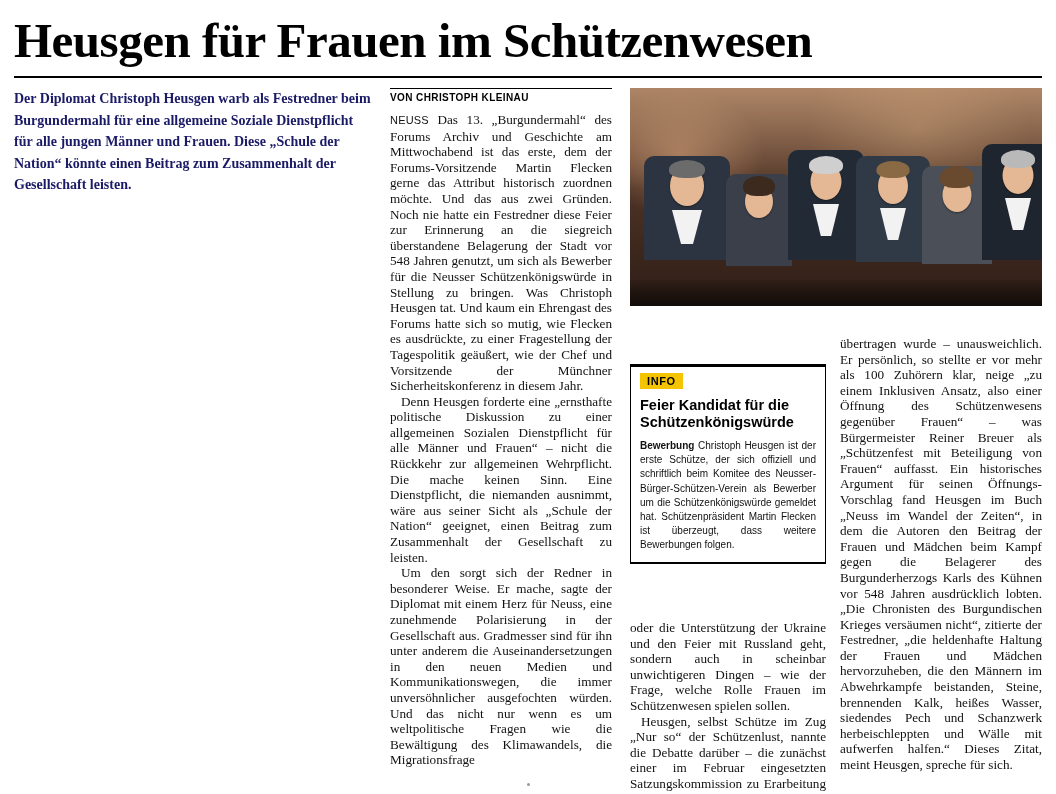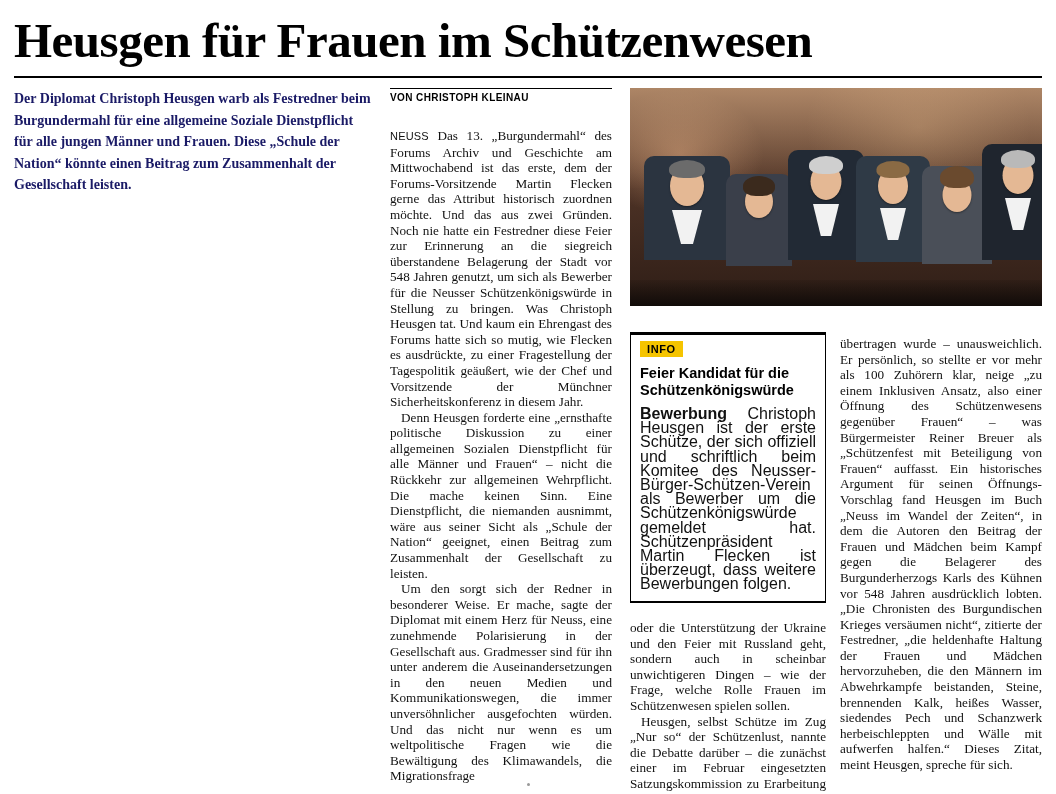--- a/index.html
+++ b/index.html
@@ -67,21 +67,21 @@
     height: 1px;
     background: #000;
     margin: 0 0 3px 0;
   }
   .byline {
     font-family: "Liberation Sans", sans-serif;
     font-size: 10px;
     letter-spacing: 0.4px;
     font-weight: bold;
     color: #000;
-    margin-bottom: 25px;
+    margin-bottom: 9px;
   }
   .body-text {
     font-family: "Liberation Serif", serif;
     font-size: 13.2px;
     line-height: 15.6px;
     text-align: justify;
     color: #111;
   }
   .body-text p {
     margin: 0;
@@ -176,21 +176,21 @@
   .caption .credit {
     font-weight: normal;
     font-size: 8.4px;
     letter-spacing: 0.3px;
     color: #333;
   }
   
   .infobox {
     position: absolute;
     left: 630px;
-    top: 332px;
+    top: 364px;
     width: 196px;
     border-top: 3px solid #000;
     border-bottom: 2px solid #000;
     border-left: 1px solid #000;
     border-right: 1px solid #000;
     box-sizing: border-box;
     padding: 0 9px 9px 9px;
     background: #fff;
   }
   .info-tag {
@@ -207,21 +207,21 @@
   .info-title {
     font-family: "Liberation Sans", sans-serif;
     font-weight: bold;
     font-size: 14.5px;
     line-height: 17px;
     color: #000;
     margin-bottom: 8px;
   }
   .info-body {
     font-family: "Liberation Sans", sans-serif;
-    font-size: 16px;
+    font-size: 10px;
     line-height: 14.2px;
     text-align: justify;
     color: #111;
   }
   .info-body b {
     font-weight: bold;
   }
   
   .col4 {
     position: absolute;

